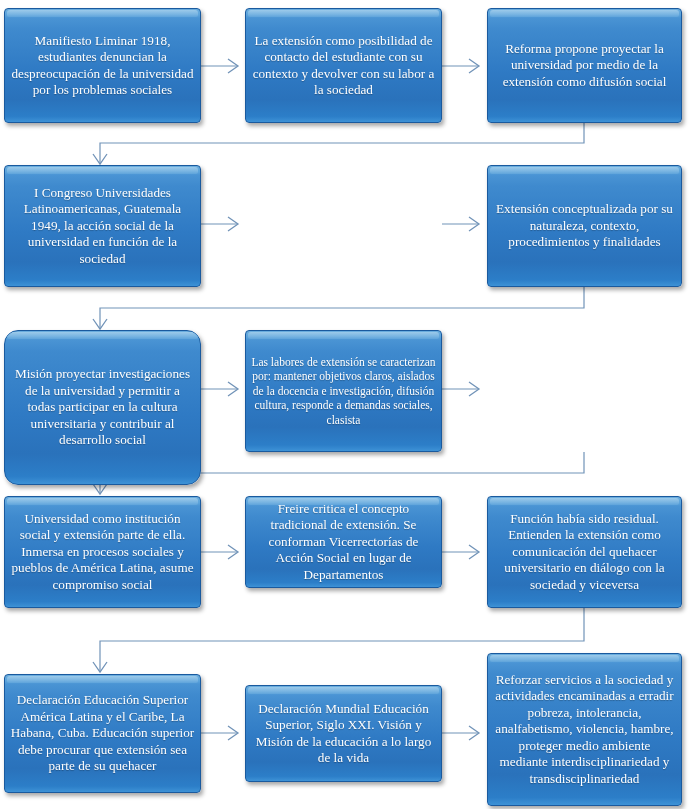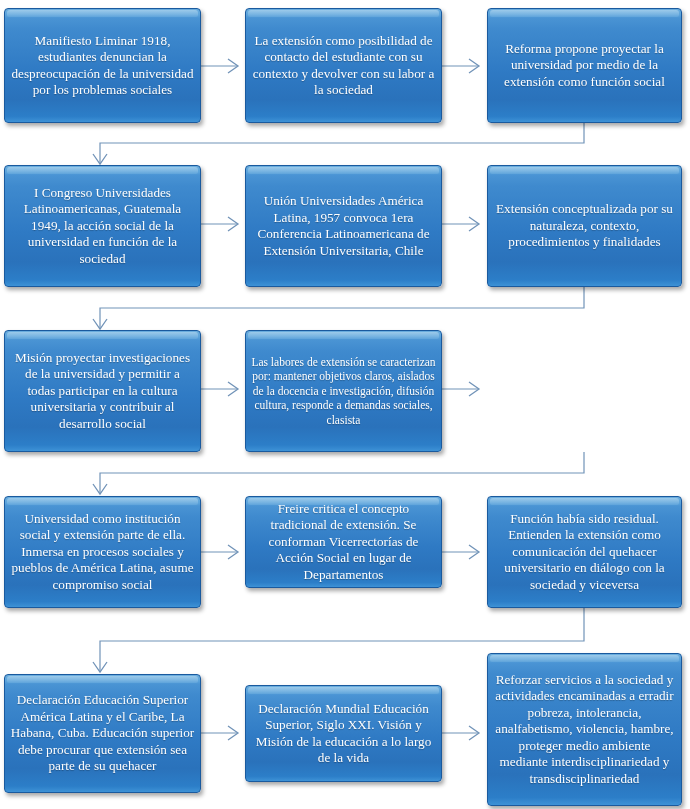--- a/index.html
+++ b/index.html
@@ -161,34 +161,31 @@
     </g>
   </svg>
 
   <div class="node" style="left:4px; top:8px; width:197px; height:115px;">
     <div class="node-text">Manifiesto Liminar 1918, estudiantes denuncian la despreocupación de la universidad por los problemas sociales</div>
   </div>
   <div class="node" style="left:245px; top:8px; width:197px; height:115px;">
     <div class="node-text">La extensión como posibilidad de contacto del estudiante con su contexto y devolver con su labor a la sociedad</div>
   </div>
   <div class="node" style="left:487px; top:8px; width:195px; height:115px;">
-    <div class="node-text">Reforma propone proyectar la universidad por medio de la extensión como función social</div>
+    <div class="node-text">Reforma propone proyectar la universidad por medio de la extensión como difusión social</div>
   </div>
 
   <div class="node" style="left:4px; top:165px; width:197px; height:122px;">
     <div class="node-text">I Congreso Universidades Latinoamericanas, Guatemala 1949, la acción social de la universidad en función de la sociedad</div>
   </div>
-  <div class="node" style="left:245px; top:165px; width:197px; height:122px;">
-    <div class="node-text">Unión Universidades América Latina, 1957 convoca 1era Conferencia Latinoamericana de Extensión Universitaria, Chile</div>
-  </div>
   <div class="node" style="left:487px; top:165px; width:195px; height:122px;">
     <div class="node-text">Extensión conceptualizada por su naturaleza, contexto, procedimientos y finalidades</div>
   </div>
 
-  <div class="node" style="left:4px; top:330px; width:197px; height:122px;">
+  <div class="node" style="left:4px; top:330px; width:197px; height:155px;border-radius:14px;">
     <div class="node-text">Misión proyectar investigaciones de la universidad y permitir a todas participar en la cultura universitaria y contribuir al desarrollo social</div>
   </div>
   <div class="node" style="left:245px; top:330px; width:197px; height:122px;align-items:center;">
     <div class="node-text node-text-small" style="font-size:11.5px; line-height:14.5px;">Las labores de extensión se caracterizan por:  mantener objetivos claros, aislados de la docencia e investigación, difusión cultura, responde a demandas sociales, clasista</div>
   </div>
 
   <div class="node" style="left:4px; top:496px; width:197px; height:112px;">
     <div class="node-text">Universidad como institución social y extensión parte de ella.  Inmersa en procesos sociales y pueblos de América Latina, asume compromiso social</div>
   </div>
   <div class="node" style="left:245px; top:496px; width:197px; height:92px;">

